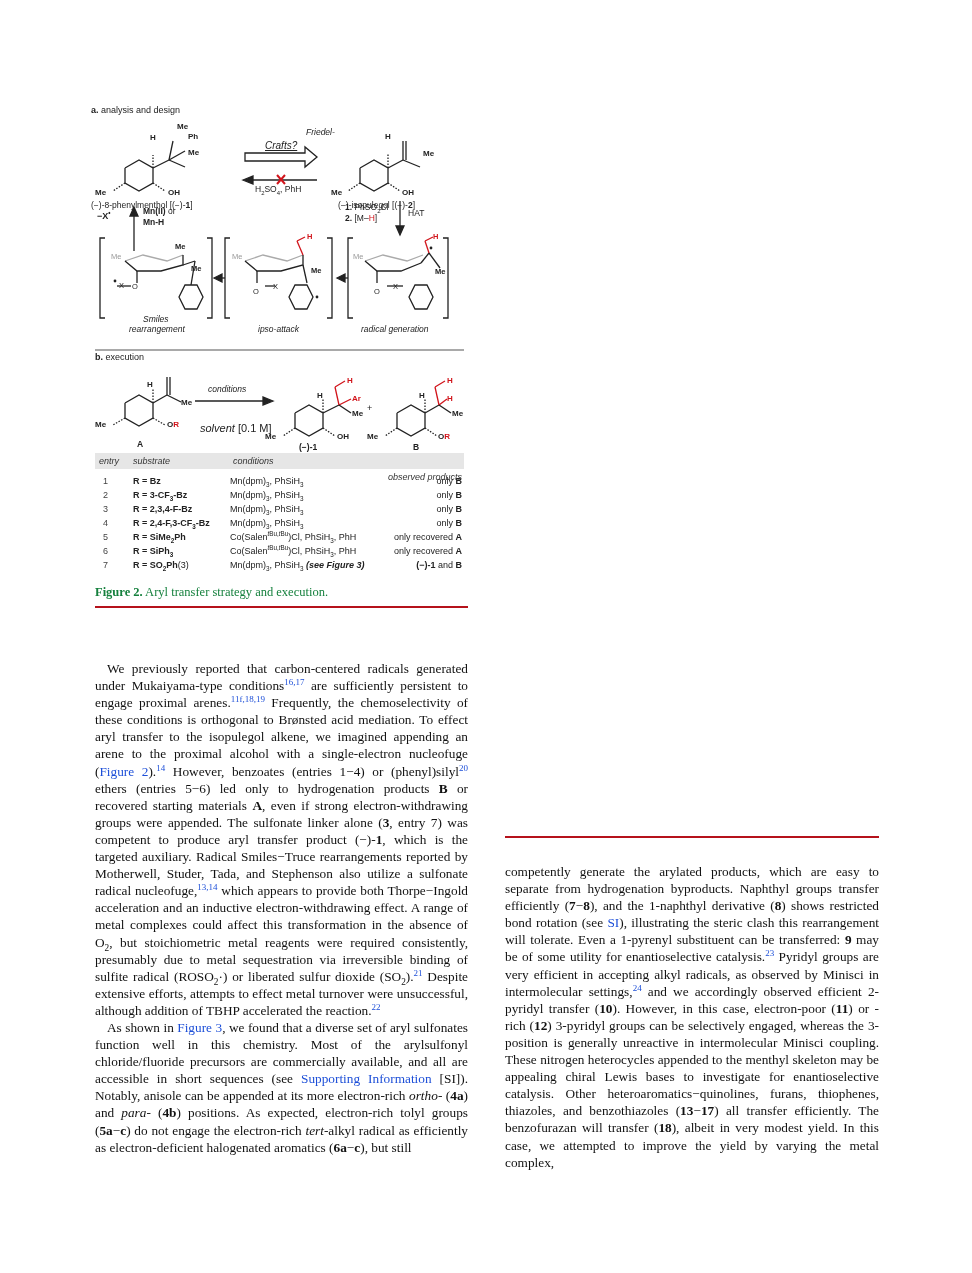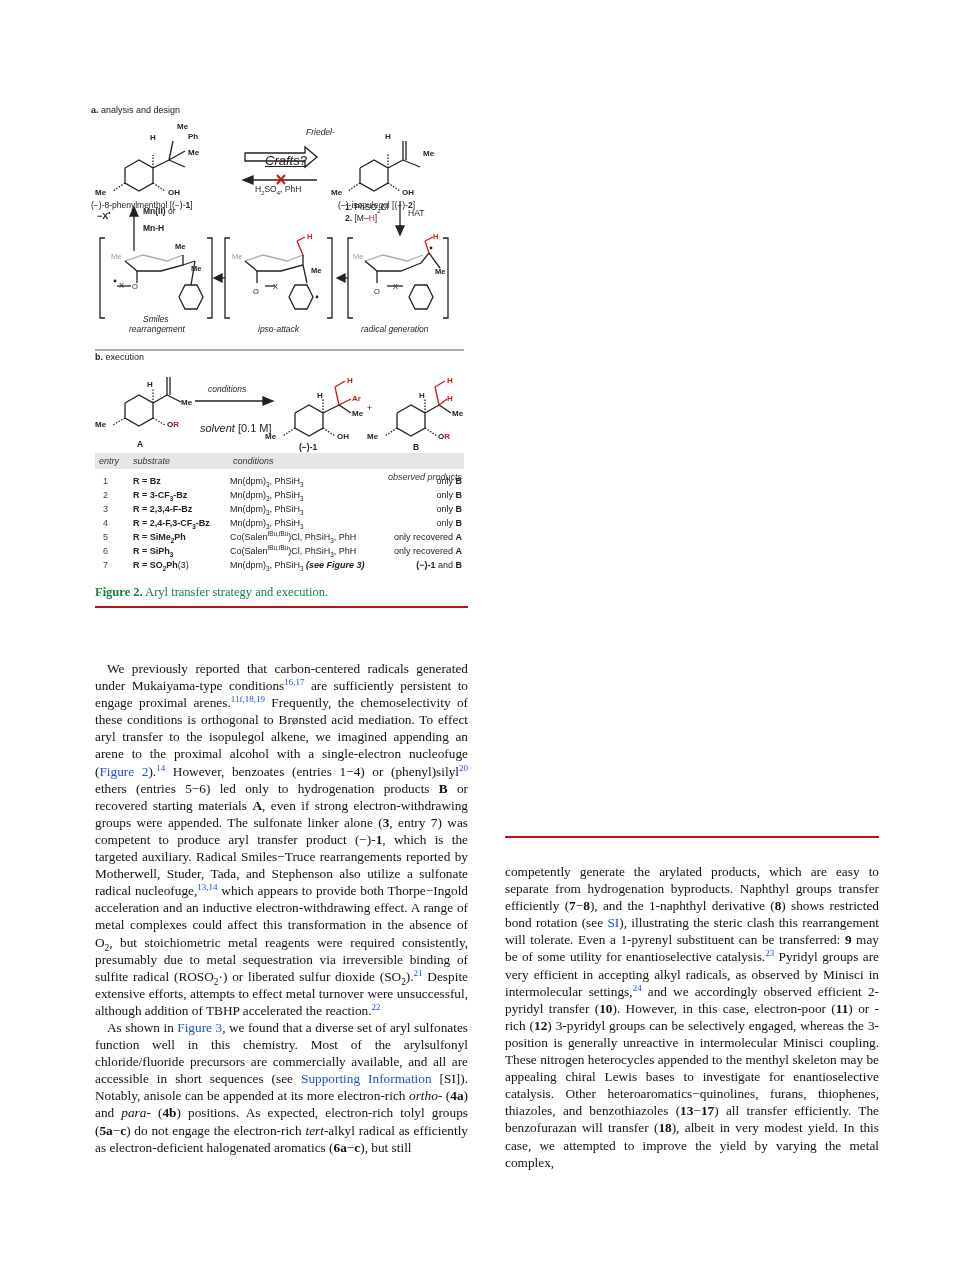--- a/index.html
+++ b/index.html
@@ -167,32 +167,32 @@
   <div class="t sec-label" style="left:-4px;top:2px;"><b>a.</b> <span>analysis and design</span></div>
   <div class="t b" style="left:82px;top:18px;font-size:8px;">Me</div>
   <div class="t b" style="left:93px;top:28px;font-size:8px;">Ph</div>
   <div class="t b" style="left:93px;top:44px;font-size:8px;">Me</div>
   <div class="t b" style="left:55px;top:29px;font-size:8px;">H</div>
   <div class="t b" style="left:0px;top:84px;font-size:8px;">Me</div>
   <div class="t b" style="left:73px;top:84px;font-size:8px;">OH</div>
   <div class="t" style="left:-4px;top:97px;font-size:8.5px;"><span>(−)-8-phenylmenthol [(−)-</span><b>1</b><span>]</span></div>
 
   <div class="t i" style="left:167px;top:24px;font-size:8.5px;margin-left:44px;">Friedel-</div>
-  <div class="t i" style="left:170px;top:52px;font-size:13px;text-decoration:underline;">Crafts?</div>
+  <div class="t i" style="left:170px;top:37px;font-size:10px;text-decoration:underline;">Crafts?</div>
   <div class="t" style="left:160px;top:81px;font-size:8.5px;">H<sub>2</sub>SO<sub>4</sub>, PhH</div>
 
   <div class="t b" style="left:290px;top:28px;font-size:8px;">H</div>
   <div class="t b" style="left:328px;top:45px;font-size:8px;">Me</div>
   <div class="t b" style="left:236px;top:84px;font-size:8px;">Me</div>
   <div class="t b" style="left:307px;top:84px;font-size:8px;">OH</div>
   <div class="t" style="left:243px;top:97px;font-size:8.5px;"><span>(−)-isopulegol [(−)-</span><b>2</b><span>]</span></div>
 
   <div class="t b" style="left:2px;top:108px;font-size:9px;"><span>−X</span><sup>•</sup></div>
   <div class="t" style="left:48px;top:103px;font-size:8.5px;"><b>Mn(II)</b><span> or</span></div>
-  <div class="t b" style="left:48px;top:120px;font-size:8.5px;">Mn-H</div>
+  <div class="t b" style="left:48px;top:114px;font-size:8.5px;">Mn-H</div>
   <div class="t" style="left:250px;top:99px;font-size:8.5px;"><b>1.</b> PhSO<sub>2</sub>Cl</div>
   <div class="t" style="left:250px;top:110px;font-size:8.5px;"><b>2.</b> [M–<span class="red">H</span>]</div>
   <div class="t" style="left:313px;top:105px;font-size:8.5px;">HAT</div>
 
   <div class="t gray" style="left:16px;top:148px;font-size:7.5px;">Me</div>
   <div class="t b" style="left:80px;top:138px;font-size:7.5px;">Me</div>
   <div class="t b" style="left:96px;top:160px;font-size:7.5px;">Me</div>
   <div class="t" style="left:24px;top:177px;font-size:7.5px;">X</div>
   <div class="t" style="left:37px;top:178px;font-size:7.5px;">O</div>
   <div class="t gray" style="left:137px;top:148px;font-size:7.5px;">Me</div>

